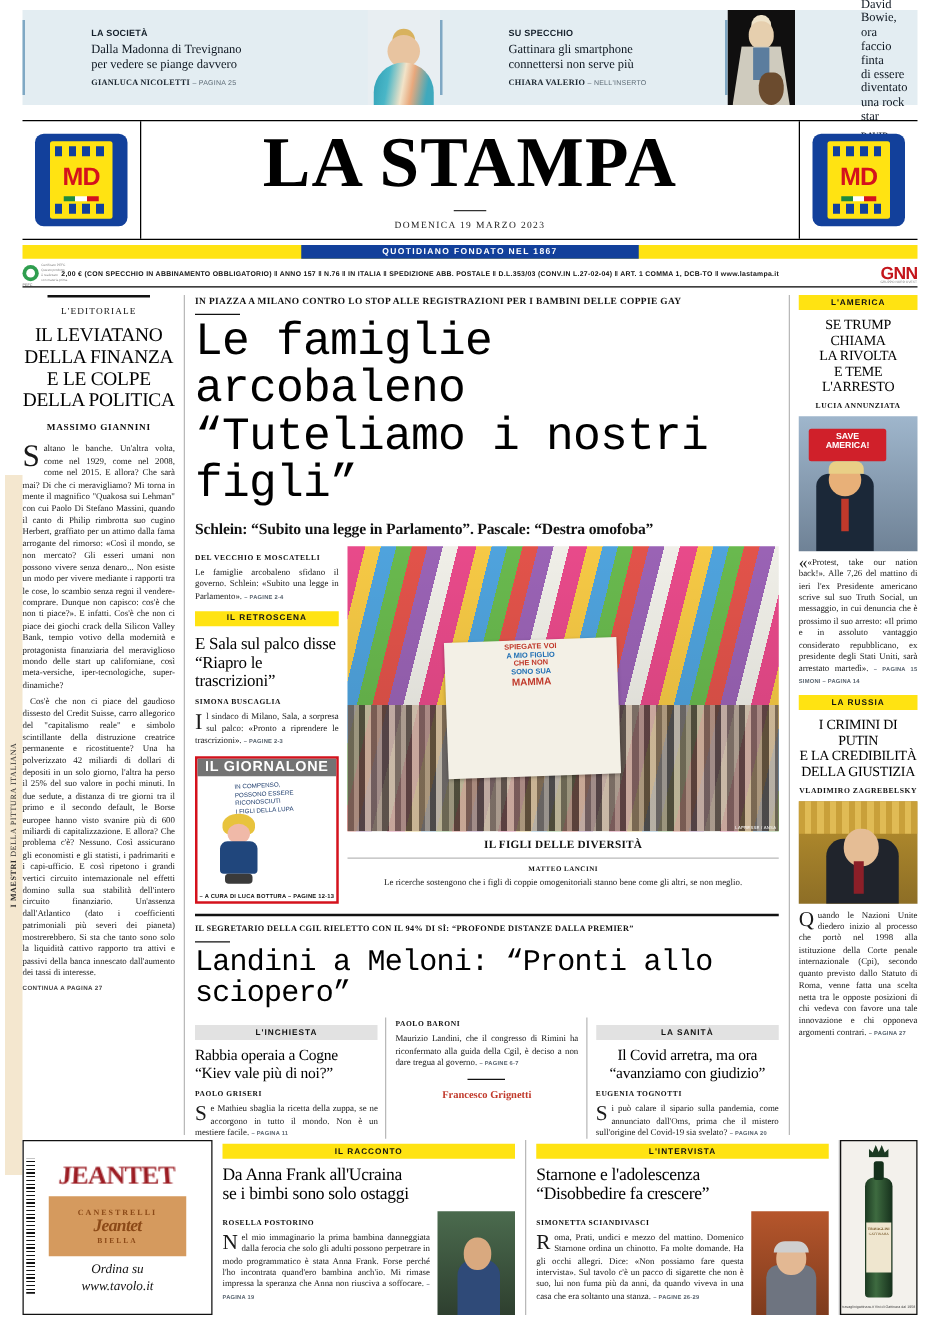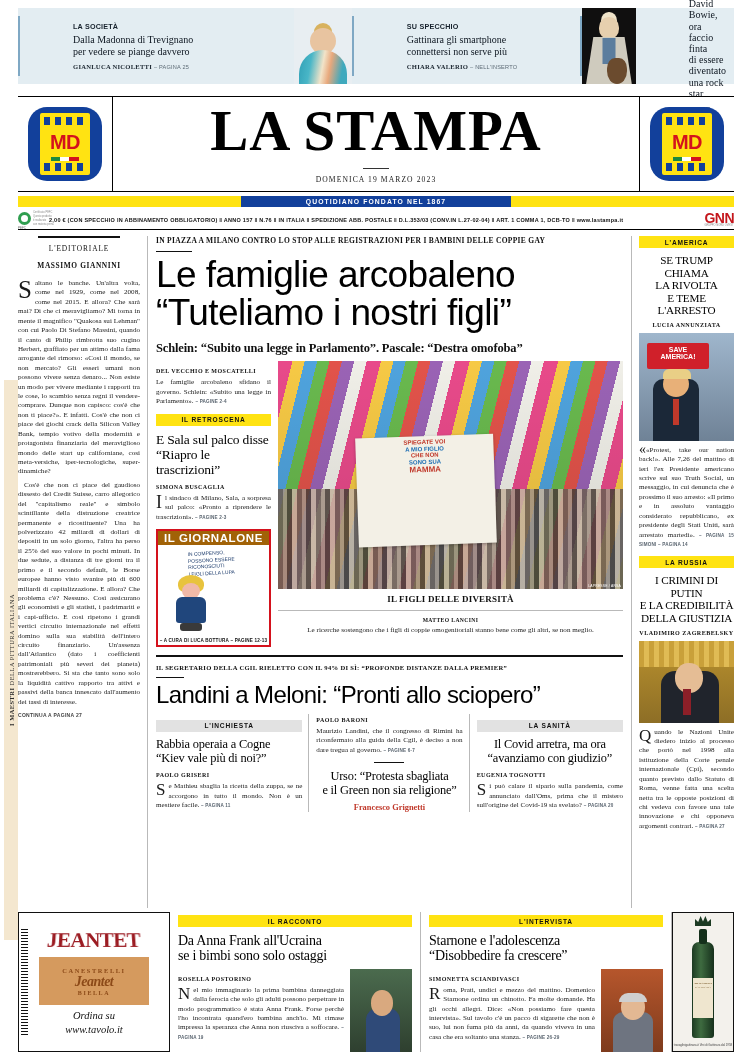--- a/index.html
+++ b/index.html
@@ -66,21 +66,21 @@
     position:absolute; left:46%; top:50px; width:20px; height:26px;
     background:#6b4b2e; border-radius:40% 40% 50% 50%; z-index:3;
   }
 
   
   .masthead { position:absolute; left:18px; top:96px; width:716px; height:96px;
     border-top:1px solid #000; border-bottom:1px solid #000;
     display:flex; align-items:center; }
   .md-logo {
     width: 74px; height: 74px; margin: 0 10px; flex:0 0 74px;
-    background:#12409b; border-radius:19px; position:relative; overflow:hidden;
+    background:#12409b; border-radius:7px; position:relative; overflow:hidden;
     display:flex; align-items:center; justify-content:center;
   }
   .md-inner{ width:50px; height:62px; background:#ffe312; border-radius:2px;
     position:relative; display:flex; align-items:center; justify-content:center; }
   .md-inner::before{
     content:""; position:absolute; top:4px; left:4px; right:4px; height:8px;
     background:repeating-linear-gradient(90deg,#12409b 0 6px,transparent 6px 11px);
   }
   .md-inner::after{
     content:""; position:absolute; bottom:4px; left:4px; right:4px; height:8px;
@@ -159,21 +159,21 @@
     text-align:justify; color:#1a1a1a; hyphens:auto; }
   .body-text .dropcap{ float:left; font-size:25px; line-height:.82; padding:1px 3px 0 0;
     font-family:"Liberation Serif",serif; }
   .cont-note{ font-family:"Liberation Sans",sans-serif; font-weight:bold;
     font-size:5px; letter-spacing:.3px; color:#444; margin-top:5px; }
 
   
   .overline{ font-family:"Liberation Serif",serif; font-weight:bold; font-size:7.5px;
     letter-spacing:.3px; color:#111; padding-bottom:3px; }
   .hairline{ width:36px; height:1.4px; background:#111; margin:3px 0 4px; }
-  .lead-title{ font-family:Liberation Sans, sans-serif; font-size:37px; line-height:1.02;
+  .lead-title{ font-family:Liberation Mono, monospace; font-size:37px; line-height:1.02;
     letter-spacing:-.6px; color:#000; }
   .lead-sub{ font-family:"Liberation Serif",serif; font-weight:bold; font-size:12.5px;
     line-height:1.15; color:#111; margin-top:9px; letter-spacing:-.15px; }
   .byline{ font-family:"Liberation Serif",serif; font-weight:bold; font-size:6px;
     letter-spacing:.45px; color:#111; margin:7px 0 4px; }
   .pg{ font-family:"Liberation Sans",sans-serif; font-weight:bold; font-size:4.6px;
     color:#5a6570; letter-spacing:.2px; }
   .yellow-tag{ background:#ffe312; font-family:"Liberation Sans",sans-serif;
     font-weight:bold; font-size:6.6px; letter-spacing:.8px; text-align:center;
     padding:2.5px 0; color:#111; margin:7px 0 6px; }
@@ -198,21 +198,21 @@
   }
   .pride-crowd{ position:absolute; left:0; right:0; bottom:0; height:44%;
     background:repeating-linear-gradient(90deg,#6d5e55 0 5px,#a49385 5px 9px,#4c4039 9px 14px,#c6b4a0 14px 19px);
     opacity:.88; }
   .sign{ position:absolute; left:23%; top:33%; width:40%; height:48%;
     background:#f3f0e6; transform:rotate(-2deg);
     box-shadow:0 1px 3px rgba(0,0,0,.3);
     font-family:"Liberation Sans",sans-serif; font-weight:bold; font-size:6px;
     line-height:1.12; color:#c0392b; padding:3px; text-align:center; }
   .cartoon{ border:2px solid #d4121d; background:#fff; position:relative; }
-  .cartoon-title{ background:#a16207; color:#fff;
+  .cartoon-title{ background:#737373; color:#fff;
     font-family:"Liberation Sans",sans-serif; font-weight:bold; font-size:11.5px;
     letter-spacing:.6px; text-align:center; padding:1px 0; }
   .cartoon-body{ height:92px; position:relative; }
   .toon-txt{ position:absolute; left:30px; top:4px; right:4px;
     font-family:"Liberation Sans",sans-serif; font-size:5px; color:#1b3a6b;
     line-height:1.3; transform:rotate(-3deg); }
   .toon-fig{ position:absolute; left:16px; bottom:6px; width:34px; height:56px; }
   .toon-hair{ position:absolute; left:4px; top:0; width:26px; height:18px;
     background:#e8c33d; border-radius:50% 50% 40% 40%; }
   .toon-face{ position:absolute; left:8px; top:8px; width:18px; height:16px;
@@ -376,20 +376,26 @@
     <div class="vert-ad-txt">
       <b>I MAESTRI</b><span> DELLA PITTURA ITALIANA</span>
     </div>
   </div>
 
   <div class="cols">
 
     <div class="col-left">
       <div class="edit-rule"></div>
       <div class="kicker-center">L'EDITORIALE</div>
+      <div class="edit-title">
+        <div>IL LEVIATANO</div>
+        <div>DELLA FINANZA</div>
+        <div>E LE COLPE</div>
+        <div>DELLA POLITICA</div>
+      </div>
       <div class="edit-author">MASSIMO GIANNINI</div>
       <div class="body-text">
         <span class="dropcap">S</span><span>altano le banche. Un'altra volta, come nel 1929, come nel 2008, come nel 2015. E allora? Che sarà mai? Di che ci meravigliamo? Mi torna in mente il magnifico "Quakosa sui Lehman" con cui Paolo Di Stefano Massini, quando il canto di Philip rimbrotta suo cugino Herbert, graffiato per un attimo dalla fama arrogante del rimorso: «Così il mondo, se non mercato? Gli esseri umani non possono vivere senza denaro... Non esiste un modo per vivere mediante i rapporti tra le cose, lo scambio senza regni il vendere-comprare. Dunque non capisco: cos'è che non ti piace?». E infatti. Cos'è che non ci piace dei giochi crack della Silicon Valley Bank, tempio votivo della modernità e protagonista finanziaria del meraviglioso mondo delle start up californiane, così meta-versiche, iper-tecnologiche, super-dinamiche?</span>
       </div>
       <div class="body-text" style="margin-top:4px; text-indent:6px;">Cos'è che non ci piace del gaudioso dissesto del Credit Suisse, carro allegorico del "capitalismo reale" e simbolo scintillante della distruzione creatrice permanente e ricostituente? Una ha polverizzato 42 miliardi di dollari di depositi in un solo giorno, l'altra ha perso il 25% del suo valore in pochi minuti. In due sedute, a distanza di tre giorni tra il primo e il secondo default, le Borse europee hanno visto svanire più di 600 miliardi di capitalizzazione. E allora? Che problema c'è? Nessuno. Così assicurano gli economisti e gli statisti, i padrimariti e i capi-ufficio. E così ripetono i grandi vertici circuito internazionale nel effetti domino sulla sua stabilità dell'intero circuito finanziario. Un'assenza dall'Atlantico (dato i coefficienti patrimoniali più severi dei pianeta) mostrerebbero. Si sta che tanto sono solo la liquidità cattivo rapporto tra attivi e passivi della banca innescato dall'aumento dei tassi di interesse.</div>
       <div class="cont-note">CONTINUA A PAGINA 27</div>
     </div>
 
     <div class="col-mid">
 
@@ -479,24 +485,20 @@
           </div>
         </div>
 
         <div style="flex:1; border-right:1px solid #b9b9b9; padding-right:6px;">
           <div class="byline" style="margin-top:3px">PAOLO BARONI</div>
           <div class="body-text">
             <span>Maurizio Landini, che il congresso di Rimini ha riconfermato alla guida della Cgil, è deciso a non dare tregua al governo.</span>
             <span class="pg">– PAGINE 6-7</span>
           </div>
           <div class="hairline" style="margin:7px auto; width:30px"></div>
-          <div class="sec-title" style="text-align:center; font-size:12.4px">
-            <div>Urso: “Protesta sbagliata</div>
-            <div>e il Green non sia religione”</div>
-          </div>
           <div class="red-name" style="margin-top:5px">Francesco Grignetti</div>
         </div>
 
         <div style="flex:1">
           <div class="grey-tag">LA SANITÀ</div>
           <div class="sec-title" style="font-size:12.4px; text-align:center">
             <div>Il Covid arretra, ma ora</div>
             <div>“avanziamo con giudizio”</div>
           </div>
           <div class="byline">EUGENIA TOGNOTTI</div>

